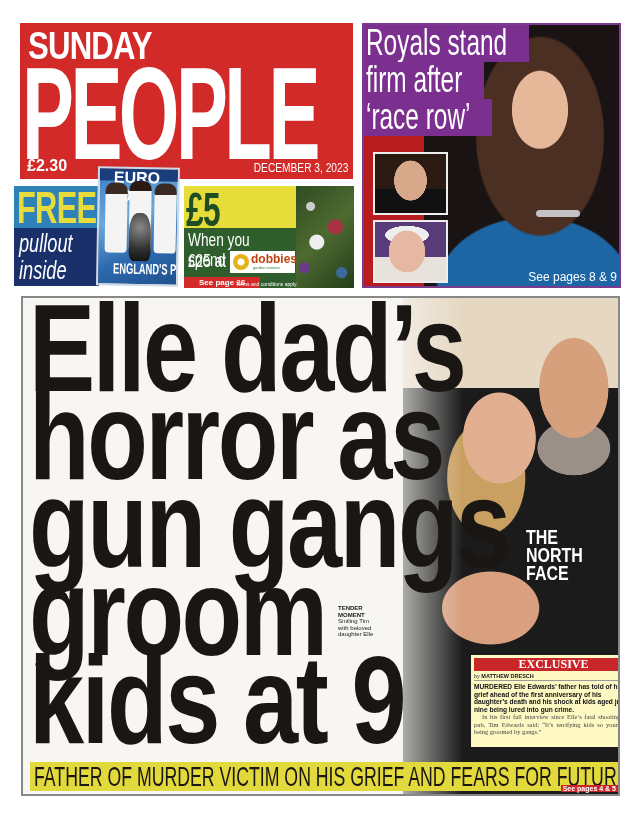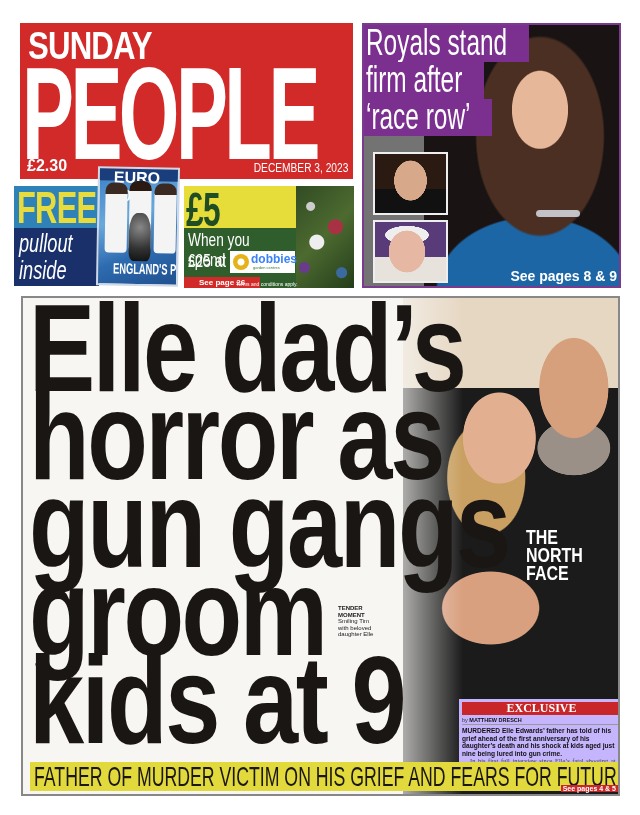--- a/index.html
+++ b/index.html
@@ -29,54 +29,54 @@
   
   #offer { position: absolute; left: 184px; top: 186px; width: 170px; height: 102px; background: #3b5d2c; overflow: hidden; }
   #offer-tree { position: absolute; left: 108px; top: 0; width: 62px; height: 102px; background: radial-gradient(circle at 30% 20%, #ccc 0 4px, transparent 5px), radial-gradient(circle at 70% 40%, #a83244 0 7px, transparent 8px), radial-gradient(circle at 40% 55%, #eee 0 7px, transparent 8px), radial-gradient(circle at 20% 80%, #6a3b8a 0 5px, transparent 6px), radial-gradient(circle at 80% 85%, #3a6aa0 0 5px, transparent 6px), linear-gradient(135deg, #2f4a22, #4d6a30 50%, #243d1a); }
   #offer-yellow { position: absolute; left: 0; top: 0; width: 112px; height: 42px; background: #e6dc3a; }
   #offer-5off { position: absolute; left: 2px; top: -4px; color: #1f4d24; font-weight: bold; font-size: 48px; transform: scaleX(0.66); transform-origin: left top; letter-spacing: -1px; }
   #offer-green { position: absolute; left: 0; top: 42px; width: 112px; height: 60px; background: #2f5e2c; }
   #offer-spend { position: absolute; left: 4px; top: 2px; color: #fff; font-size: 19px; line-height: 20px; transform: scaleX(0.72); transform-origin: left top; }
   #offer-25 { position: absolute; left: 4px; top: 22px; color: #fff; font-size: 19px; transform: scaleX(0.72); transform-origin: left top; }
   #dobbies-logo { position: absolute; left: 46px; top: 23px; width: 65px; height: 22px; background: #fff; }
   #dobbies-flower { position: absolute; left: 3px; top: 3px; width: 16px; height: 16px; border-radius: 50%; background: radial-gradient(circle, #fff 0 3px, #e6b21a 4px 100%); }
-  #dobbies-name { position: absolute; left: 21px; top: 1px; color: #3b82f6; font-weight: bold; font-size: 12px; }
+  #dobbies-name { position: absolute; left: 21px; top: 1px; color: #c2410c; font-weight: bold; font-size: 12px; }
   #dobbies-sub { position: absolute; left: 23px; top: 14px; color: #2e7d3a; font-size: 4px; }
   #offer-seepage { position: absolute; left: 0; bottom: 0; background: #d12a28; color: #fff; font-weight: bold; font-size: 8px; padding: 1px 15px; }
   #offer-terms { position: absolute; left: 52px; bottom: 1px; color: #fff; font-size: 5px; }
 
   
-  #royals { position: absolute; left: 362px; top: 23px; width: 259px; height: 265px; background: #737373; border: 2px solid #7a3b8e; overflow: hidden; }
+  #royals { position: absolute; left: 362px; top: 23px; width: 259px; height: 265px; background: #b91c1c; border: 2px solid #7a3b8e; overflow: hidden; }
   #royal-kate { position: absolute; left: 60px; top: 0; width: 200px; height: 265px; background: radial-gradient(ellipse 46px 64px at 58% 32%, #e7b79a 0 60%, transparent 62%), radial-gradient(ellipse 90px 140px at 58% 42%, #4a2f22 0 70%, transparent 72%), radial-gradient(ellipse 120px 90px at 55% 100%, #1d66a6 0 80%, transparent 82%), #1a1313; }
   #royal-necklace { position: absolute; left: 172px; top: 185px; width: 44px; height: 7px; border-radius: 4px; background: #d8dde4; opacity: 0.85; }
   #royals-headline-box { position: absolute; left: 0; top: 0; }
   .royal-line { position: relative; background: #7b2f8e; color: #fff; font-size: 37px; line-height: 35px; height: 37px; margin-bottom: 0; overflow: hidden; }
   .royal-line span { display: inline-block; transform: scaleX(0.66); transform-origin: left top; white-space: nowrap; padding-left: 3px; }
   #royal-william { position: absolute; left: 9px; top: 127px; width: 75px; height: 63px; border: 2px solid #eee; background: radial-gradient(ellipse 18px 22px at 50% 45%, #d8a88a 0 90%, transparent 92%), linear-gradient(180deg, #2a1a12 0 60%, #111 60% 100%); }
   #royal-charles { position: absolute; left: 9px; top: 195px; width: 75px; height: 63px; border: 2px solid #eee; background: radial-gradient(ellipse 20px 23px at 45% 50%, #e6b7a2 0 90%, transparent 92%), radial-gradient(ellipse 24px 10px at 45% 22%, #eee 0 90%, transparent 92%), linear-gradient(180deg, #5a3b7a 0 60%, #e8e2dc 60% 100%); }
-  #royals-seepages { position: absolute; right: 2px; bottom: 2px; color: #fff; font-weight: bold; font-size: 14px; }
+  #royals-seepages { position: absolute; right: 2px; bottom: 2px; color: #fff; font-weight: normal; font-size: 12px; }
 
   
   #main { position: absolute; left: 21px; top: 296px; width: 599px; height: 500px; border: 2px solid #888; overflow: hidden; background: #f7f6f3; }
   #main-photo { position: absolute; left: 380px; top: 0; width: 219px; height: 500px; background:
       radial-gradient(ellipse 40px 50px at 44% 28%, #e2b090 0 90%, transparent 92%),
       radial-gradient(ellipse 55px 80px at 38% 36%, #c9a062 0 70%, transparent 72%),
       radial-gradient(ellipse 38px 55px at 78% 18%, #d7a07c 0 90%, transparent 92%),
       radial-gradient(ellipse 40px 30px at 78% 30%, #9a9088 0 90%, transparent 92%),
       radial-gradient(ellipse 60px 45px at 40% 62%, #d9a080 0 80%, transparent 82%),
       linear-gradient(180deg, #e6d7c2 0 18%, #1b1b1b 18% 100%);
   }
   #main-fade { position: absolute; left: 300px; top: 0; width: 140px; height: 500px; background: linear-gradient(90deg, #f7f6f3 0%, rgba(247,246,243,0.85) 45%, rgba(247,246,243,0) 100%); }
   #northface { position: absolute; left: 503px; top: 230px; color: #fff; font-weight: bold; font-size: 20px; line-height: 18px; transform: scaleX(0.8); transform-origin: left top; }
   #headline { position: absolute; left: 6px; top: 6px; }
   .hl-line { color: #1a1614; font-weight: bold; font-size: 124px; line-height: 88px; letter-spacing: -3px; transform: scaleX(0.80); transform-origin: left top; white-space: nowrap; }
   #caption { position: absolute; left: 315px; top: 307px; font-size: 6px; line-height: 6.5px; color: #222; }
   #caption-title { font-weight: bold; }
 
-  #exclusive { position: absolute; left: 436px; top: 357px; width: 165px; height: 92px; background: #c4b5fd; padding: 3px; margin-top: 44px; }
+  #exclusive { position: absolute; left: 448px; top: 357px; width: 165px; height: 92px; background: #fef9c3; padding: 3px; }
   #excl-banner { background: #c9262a; color: #fff; text-align: center; font-family: "Liberation Serif", serif; font-weight: bold; font-size: 12px; line-height: 12px; height: 13px; }
   #excl-byline { font-size: 5.5px; margin-top: 2px; border-bottom: 1px solid #999; padding-bottom: 1px; color: #333; }
   #excl-byline b { color: #111; }
   #excl-lead { font-size: 6.6px; font-weight: bold; line-height: 7.6px; color: #111; margin-top: 2px; }
   #excl-body { font-family: "Liberation Serif", serif; font-size: 6.4px; line-height: 7.2px; color: #444; text-indent: 8px; text-align: justify; }
 
   #strap { position: absolute; left: 7px; top: 464px; width: 588px; height: 29px; background: #e2d93c; }
   #strap-text { position: absolute; left: 4px; top: 1px; color: #1a1614; font-size: 28px; line-height: 28px; transform: scaleX(0.632); transform-origin: left top; white-space: nowrap; }
   #strap-seepages { position: absolute; right: 0; bottom: -1px; background: #c9262a; color: #fff; font-weight: bold; font-size: 7px; padding: 0 2px; }
 </style>

